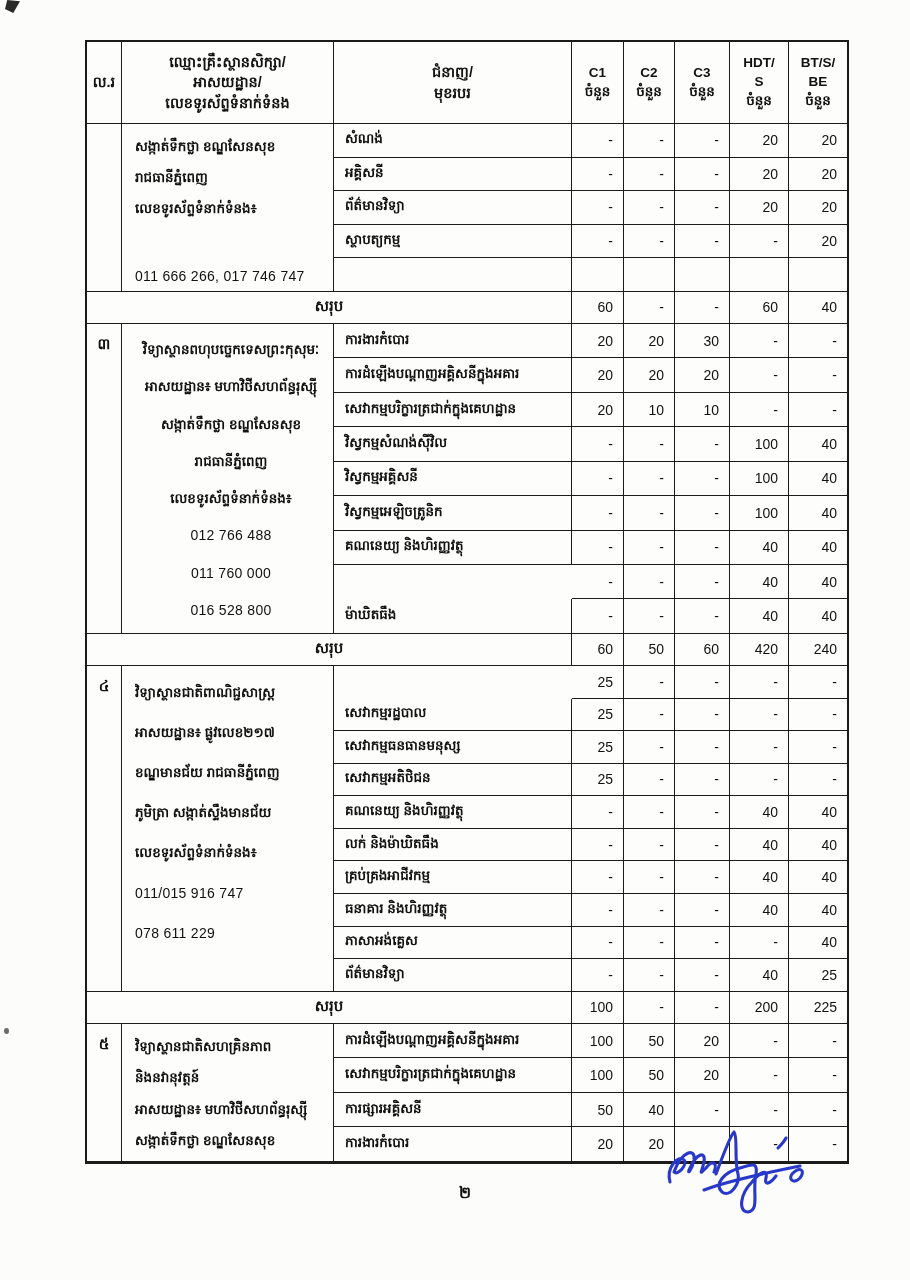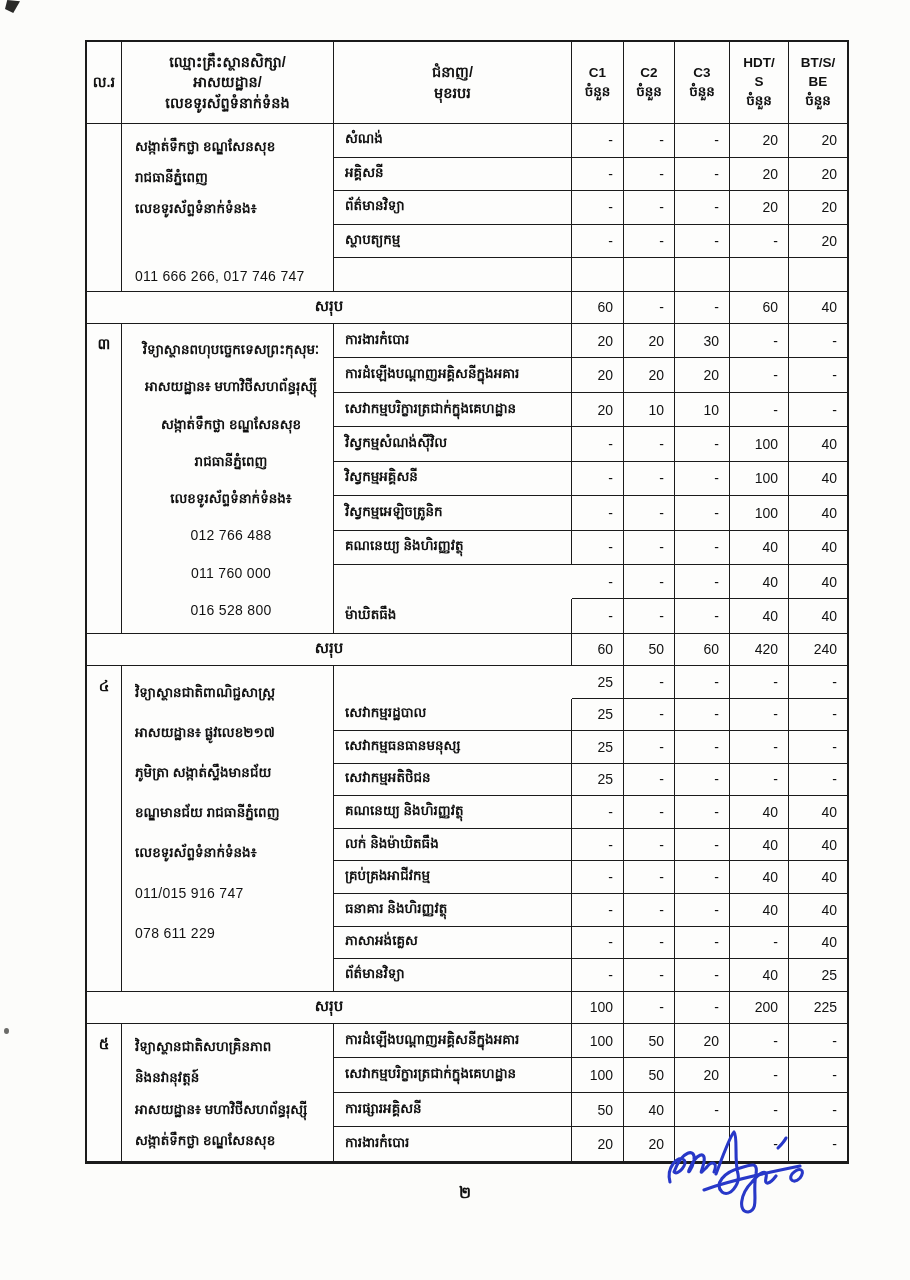--- a/index.html
+++ b/index.html
@@ -211,22 +211,22 @@
           <div class="cell val">50</div>
           <div class="cell val">60</div>
           <div class="cell val">420</div>
           <div class="cell val last">240</div>
         </div>
         <div class="grid block" style="grid-template-rows: repeat(10, 32.6px);">
           <div class="cell bno" style="grid-area: 1 / 1 / span 10;">៤</div>
           <div class="cell info" style="grid-area: 1 / 2 / span 10;">
             <div class="iline" style="line-height: 40px;">វិទ្យាស្ថានជាតិពាណិជ្ជសាស្ត្រ</div>
             <div class="iline" style="line-height: 40px;">អាសយដ្ឋាន៖ ផ្លូវលេខ២១៧</div>
+            <div class="iline" style="line-height: 40px;">ខណ្ឌមានជ័យ រាជធានីភ្នំពេញ</div>
             <div class="iline" style="line-height: 40px;">ភូមិត្រា សង្កាត់ស្ទឹងមានជ័យ</div>
-            <div class="iline" style="line-height: 40px;">ខណ្ឌមានជ័យ រាជធានីភ្នំពេញ</div>
             <div class="iline" style="line-height: 40px;">លេខទូរស័ព្ទទំនាក់ទំនង៖</div>
             <div class="iline latin" style="line-height: 40px;">011/015 916 747</div>
             <div class="iline latin" style="line-height: 40px;">078 611 229</div>
           </div>
           <div class="cell val" style="grid-area: 1 / 4;">25</div>
           <div class="cell val" style="grid-area: 1 / 5;">-</div>
           <div class="cell val" style="grid-area: 1 / 6;">-</div>
           <div class="cell val" style="grid-area: 1 / 7;">-</div>
           <div class="cell val last" style="grid-area: 1 / 8;">-</div>
           <div class="cell skill" style="grid-area: 2 / 3;">សេវាកម្មរដ្ឋបាល</div>

